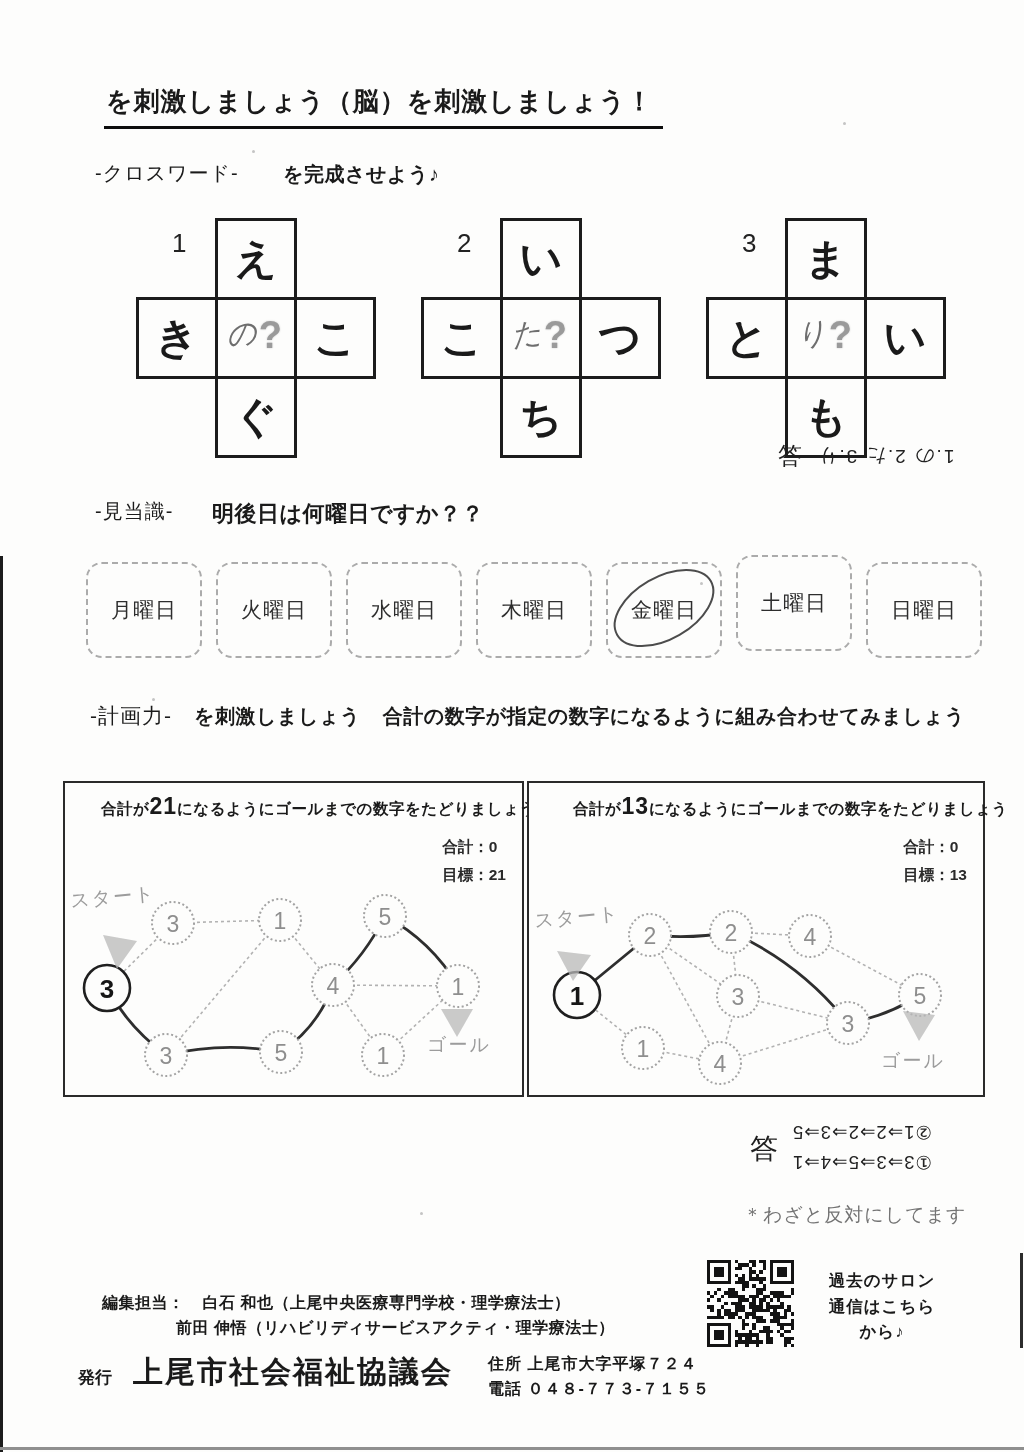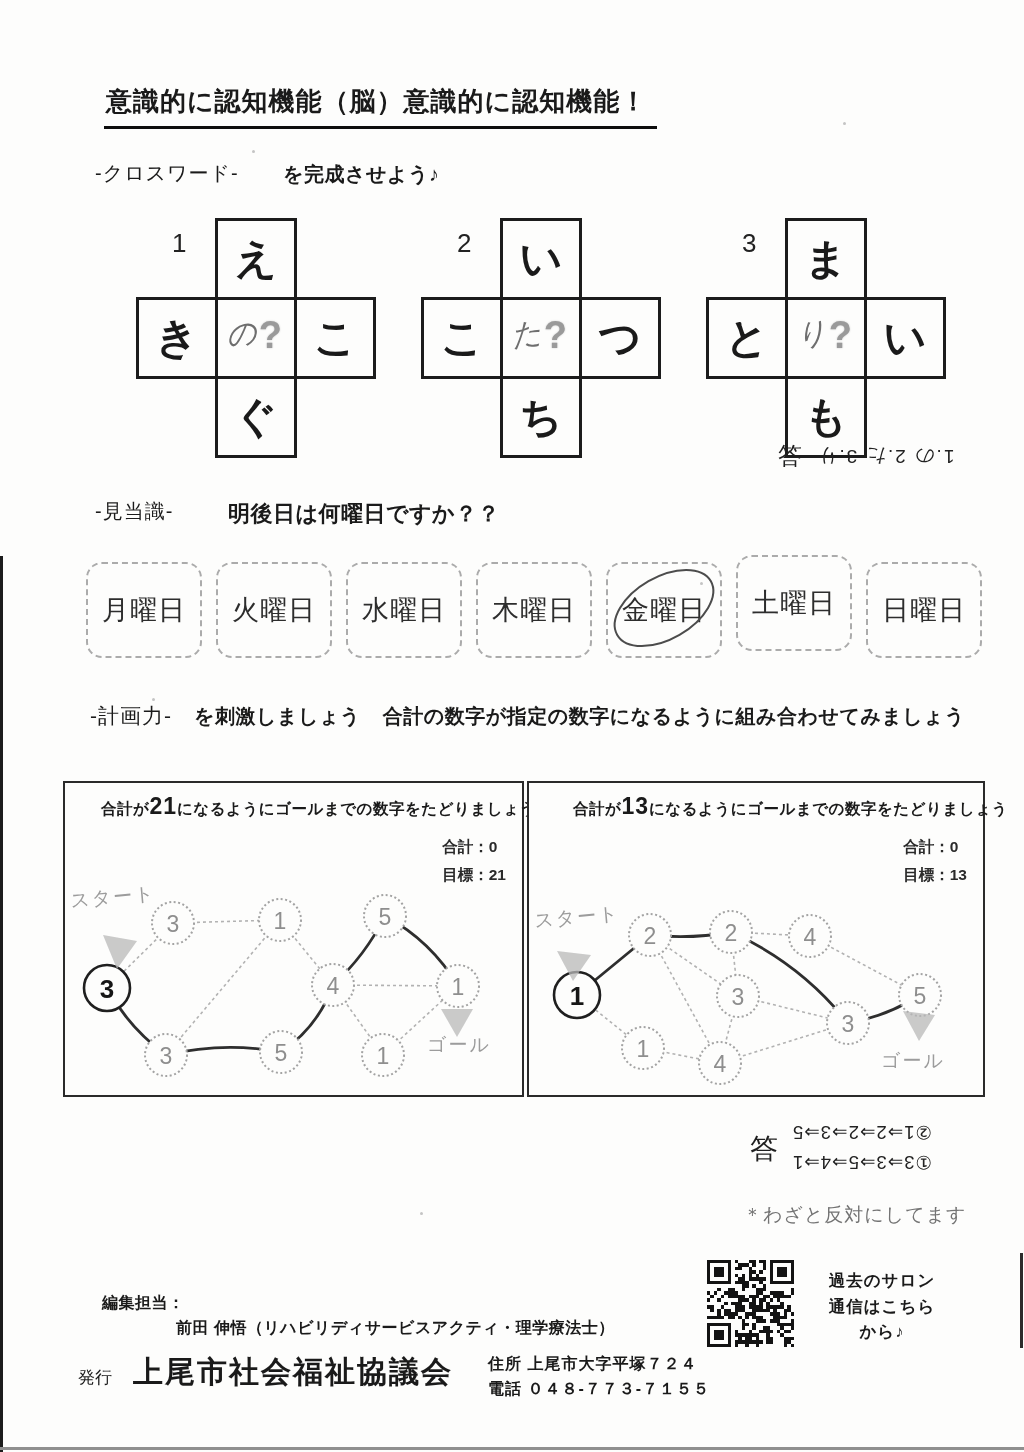--- a/index.html
+++ b/index.html
@@ -33,21 +33,21 @@
   
   .ans-row{display:flex;align-items:center;gap:14px;}
   .ans-kanji{font-size:24px;font-weight:500;color:#1f1f1f;}
   .rot180{display:inline-block;transform:rotate(180deg);}
   .ans-small{font-size:19px;font-weight:500;letter-spacing:2px;color:#222;}
   .ans-lines{font-size:18.5px;font-weight:500;letter-spacing:1px;line-height:1.6;color:#222;}
 
   
   .days-row{left:86px;top:562px;display:flex;gap:14px;}
   .day-box{position:relative;width:112px;height:92px;border:2px dashed #ababab;border-radius:16px;
-           display:flex;align-items:center;justify-content:center;font-size:27px;color:#2d2d2d;letter-spacing:1px;}
+           display:flex;align-items:center;justify-content:center;font-size:21px;color:#2d2d2d;letter-spacing:1px;}
   .day-box.lift{transform:translateY(-7px);}
   .day-circle{position:absolute;left:-10px;top:-22px;overflow:visible;pointer-events:none;}
 
   
   .pbox{border:2px solid #2a2a2a;background:#fdfdfc;box-sizing:border-box;}
   .pbox-heading{position:absolute;top:10px;font-weight:bold;font-size:15.5px;letter-spacing:0.5px;white-space:nowrap;}
   .pbox-bignum{font-size:23px;font-weight:bold;letter-spacing:1px;}
   .pbox-totals{position:absolute;right:16px;top:50px;font-size:15.5px;font-weight:600;line-height:1.8;text-align:left;color:#2a2a2a;}
   .graph{position:absolute;left:0;top:0;}
   .edge-faint{stroke:#b2b2b2;stroke-width:1.6;stroke-dasharray:3 3;fill:none;}
@@ -59,36 +59,36 @@
   .glabel{fill:#9c9c9c;font-size:19px;letter-spacing:2px;font-family:"Liberation Sans",sans-serif;}
   .gtri{fill:#b8b8b8;opacity:0.75;}
 
   .note{font-size:19px;font-weight:500;color:#737373;letter-spacing:1px;}
 
   
   .credit{font-size:23px;font-weight:bold;letter-spacing:0.5px;}
   .editors{font-size:16px;font-weight:bold;letter-spacing:0.5px;}
   .qr{image-rendering:pixelated;}
   .qr-caption{width:140px;text-align:center;font-size:16.5px;font-weight:bold;line-height:1.55;letter-spacing:1px;}
-  .pub-label{font-size:17px;font-weight:normal;text-align:right;}
+  .pub-label{font-size:17px;font-weight:bold;text-align:right;}
   .pub-name{font-size:30px;font-weight:bold;letter-spacing:2px;}
   .addr{font-size:16px;font-weight:bold;line-height:1.55;letter-spacing:1px;}
 
   
   .scan-left{left:0;top:556px;width:3px;height:896px;background:#1c1c1c;}
   .scan-bottom{left:0;top:1447px;width:1024px;height:3px;background:#8f8f8f;}
   .scan-right{left:1020px;top:1253px;width:3px;height:95px;background:#2c2c2c;}
   .speck{width:3px;height:3px;border-radius:50%;background:#c4c4c4;}
 </style>
 </head>
 <body>
 
 <div class="page">
 
-  <div class="abs title">意識的に認知機能（脳）意識的に認知機能！</div>
+  <div class="abs title">を刺激しましょう（脳）を刺激しましょう！</div>
 
   <div class="abs seclabel" style="left:95px;top:160px;">-クロスワード-</div>
   <div class="abs instr" style="left:283px;top:158px;width:620px;">
     <div>を完成させよう♪</div>
   </div>
 
   <div class="abs cross" style="left:136px;top:218px;">
     <div class="cross-number">1</div>
     <div class="cell top">え</div>
     <div class="cell left">き</div>
@@ -123,21 +123,21 @@
     <div class="cell right">い</div>
     <div class="cell bottom">も</div>
   </div>
 
   <div class="abs ans-row" style="left:778px;top:440px;">
     <span class="ans-kanji">答</span>
     <span class="rot180 ans-small">1.の 2.た 3.り</span>
   </div>
 
   <div class="abs seclabel" style="left:95px;top:498px;">-見当識-</div>
-  <div class="abs instr" style="left:228px;top:496px;font-size:22px;">明後日は何曜日ですか？？</div>
+  <div class="abs instr" style="left:212px;top:496px;font-size:22px;">明後日は何曜日ですか？？</div>
 
   <div class="abs days-row">
     <div class="day-box">
         <span>月曜日</span>
       </div>
     <div class="day-box">
         <span>火曜日</span>
       </div>
     <div class="day-box">
         <span>水曜日</span>
@@ -264,20 +264,21 @@
     <span class="rot180 ans-lines">
       <div>①3⇒3⇒5⇒4⇒1</div>
       <div>②1⇒2⇒2⇒3⇒5</div>
     </span>
   </div>
 
   <div class="abs note" style="left:743px;top:1202px;">＊わざと反対にしてます</div>
 
   <div class="abs editors" style="left:102px;top:1293px;display:flex;gap:18px;">
     <span>編集担当：</span>
+    <span>白石 和也（上尾中央医療専門学校・理学療法士）</span>
   </div>
   <div class="abs editors" style="left:176px;top:1318px;">前田 伸悟（リハビリディサービスアクティ・理学療法士）</div>
 
   <svg class="abs qr" style="left:707px;top:1260px;" width="87" height="87" viewBox="0 0 25 25" shape-rendering="crispEdges">
       <path d="M0 0h7v7h-7z M1 1h5v5h-5z M2 2h3v3h-3z M18 0h7v7h-7z M19 1h5v5h-5z M20 2h3v3h-3z M0 18h7v7h-7z M1 19h5v5h-5z M2 20h3v3h-3z M8 0h1v1h-1zM12 0h1v1h-1zM13 0h1v1h-1zM15 0h1v1h-1zM16 0h1v1h-1zM9 1h1v1h-1zM10 1h1v1h-1zM11 1h1v1h-1zM13 1h1v1h-1zM16 1h1v1h-1zM8 2h1v1h-1zM9 2h1v1h-1zM12 2h1v1h-1zM16 2h1v1h-1zM12 3h1v1h-1zM13 3h1v1h-1zM15 3h1v1h-1zM8 4h1v1h-1zM10 4h1v1h-1zM12 4h1v1h-1zM14 4h1v1h-1zM9 5h1v1h-1zM10 5h1v1h-1zM12 5h1v1h-1zM13 5h1v1h-1zM14 5h1v1h-1zM15 5h1v1h-1zM16 5h1v1h-1zM8 6h1v1h-1zM9 6h1v1h-1zM10 6h1v1h-1zM11 6h1v1h-1zM15 6h1v1h-1zM10 7h1v1h-1zM11 7h1v1h-1zM13 7h1v1h-1zM16 7h1v1h-1zM3 8h1v1h-1zM6 8h1v1h-1zM7 8h1v1h-1zM10 8h1v1h-1zM14 8h1v1h-1zM15 8h1v1h-1zM16 8h1v1h-1zM24 8h1v1h-1zM0 9h1v1h-1zM2 9h1v1h-1zM5 9h1v1h-1zM6 9h1v1h-1zM7 9h1v1h-1zM8 9h1v1h-1zM14 9h1v1h-1zM15 9h1v1h-1zM18 9h1v1h-1zM19 9h1v1h-1zM20 9h1v1h-1zM21 9h1v1h-1zM24 9h1v1h-1zM1 10h1v1h-1zM4 10h1v1h-1zM6 10h1v1h-1zM7 10h1v1h-1zM8 10h1v1h-1zM9 10h1v1h-1zM10 10h1v1h-1zM12 10h1v1h-1zM13 10h1v1h-1zM14 10h1v1h-1zM16 10h1v1h-1zM17 10h1v1h-1zM19 10h1v1h-1zM20 10h1v1h-1zM21 10h1v1h-1zM22 10h1v1h-1zM23 10h1v1h-1zM0 11h1v1h-1zM3 11h1v1h-1zM9 11h1v1h-1zM10 11h1v1h-1zM11 11h1v1h-1zM13 11h1v1h-1zM15 11h1v1h-1zM16 11h1v1h-1zM18 11h1v1h-1zM20 11h1v1h-1zM5 12h1v1h-1zM7 12h1v1h-1zM8 12h1v1h-1zM9 12h1v1h-1zM12 12h1v1h-1zM13 12h1v1h-1zM15 12h1v1h-1zM17 12h1v1h-1zM21 12h1v1h-1zM0 13h1v1h-1zM1 13h1v1h-1zM4 13h1v1h-1zM8 13h1v1h-1zM9 13h1v1h-1zM10 13h1v1h-1zM12 13h1v1h-1zM13 13h1v1h-1zM14 13h1v1h-1zM15 13h1v1h-1zM17 13h1v1h-1zM18 13h1v1h-1zM19 13h1v1h-1zM20 13h1v1h-1zM21 13h1v1h-1zM23 13h1v1h-1zM1 14h1v1h-1zM3 14h1v1h-1zM5 14h1v1h-1zM6 14h1v1h-1zM8 14h1v1h-1zM9 14h1v1h-1zM10 14h1v1h-1zM13 14h1v1h-1zM14 14h1v1h-1zM15 14h1v1h-1zM16 14h1v1h-1zM17 14h1v1h-1zM19 14h1v1h-1zM22 14h1v1h-1zM23 14h1v1h-1zM3 15h1v1h-1zM5 15h1v1h-1zM6 15h1v1h-1zM7 15h1v1h-1zM8 15h1v1h-1zM11 15h1v1h-1zM12 15h1v1h-1zM13 15h1v1h-1zM18 15h1v1h-1zM19 15h1v1h-1zM20 15h1v1h-1zM22 15h1v1h-1zM24 15h1v1h-1zM0 16h1v1h-1zM1 16h1v1h-1zM2 16h1v1h-1zM3 16h1v1h-1zM4 16h1v1h-1zM6 16h1v1h-1zM7 16h1v1h-1zM9 16h1v1h-1zM11 16h1v1h-1zM13 16h1v1h-1zM14 16h1v1h-1zM15 16h1v1h-1zM19 16h1v1h-1zM20 16h1v1h-1zM21 16h1v1h-1zM22 16h1v1h-1zM10 17h1v1h-1zM14 17h1v1h-1zM15 17h1v1h-1zM16 17h1v1h-1zM18 17h1v1h-1zM19 17h1v1h-1zM20 17h1v1h-1zM24 17h1v1h-1zM10 18h1v1h-1zM11 18h1v1h-1zM13 18h1v1h-1zM20 18h1v1h-1zM21 18h1v1h-1zM22 18h1v1h-1zM23 18h1v1h-1zM24 18h1v1h-1zM10 19h1v1h-1zM13 19h1v1h-1zM16 19h1v1h-1zM17 19h1v1h-1zM21 19h1v1h-1zM24 19h1v1h-1zM8 20h1v1h-1zM12 20h1v1h-1zM15 20h1v1h-1zM16 20h1v1h-1zM17 20h1v1h-1zM18 20h1v1h-1zM20 20h1v1h-1zM22 20h1v1h-1zM23 20h1v1h-1zM8 21h1v1h-1zM9 21h1v1h-1zM10 21h1v1h-1zM11 21h1v1h-1zM12 21h1v1h-1zM13 21h1v1h-1zM14 21h1v1h-1zM17 21h1v1h-1zM21 21h1v1h-1zM9 22h1v1h-1zM11 22h1v1h-1zM12 22h1v1h-1zM14 22h1v1h-1zM17 22h1v1h-1zM18 22h1v1h-1zM22 22h1v1h-1zM23 22h1v1h-1zM24 22h1v1h-1zM8 23h1v1h-1zM9 23h1v1h-1zM10 23h1v1h-1zM11 23h1v1h-1zM12 23h1v1h-1zM13 23h1v1h-1zM14 23h1v1h-1zM15 23h1v1h-1zM17 23h1v1h-1zM18 23h1v1h-1zM22 23h1v1h-1zM23 23h1v1h-1zM8 24h1v1h-1zM11 24h1v1h-1zM14 24h1v1h-1zM22 24h1v1h-1zM24 24h1v1h-1z" fill="#131313" fill-rule="evenodd"></path>
     </svg>
 
   <div class="abs qr-caption" style="left:812px;top:1268px;">
     <div>過去のサロン</div>
     <div>通信はこちら</div>

